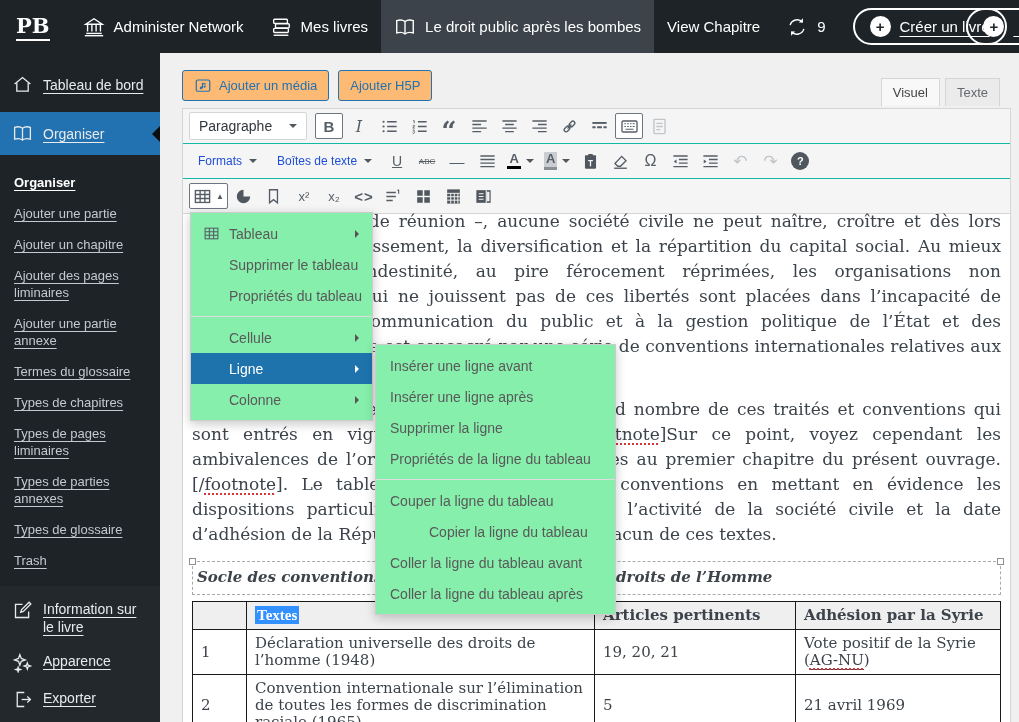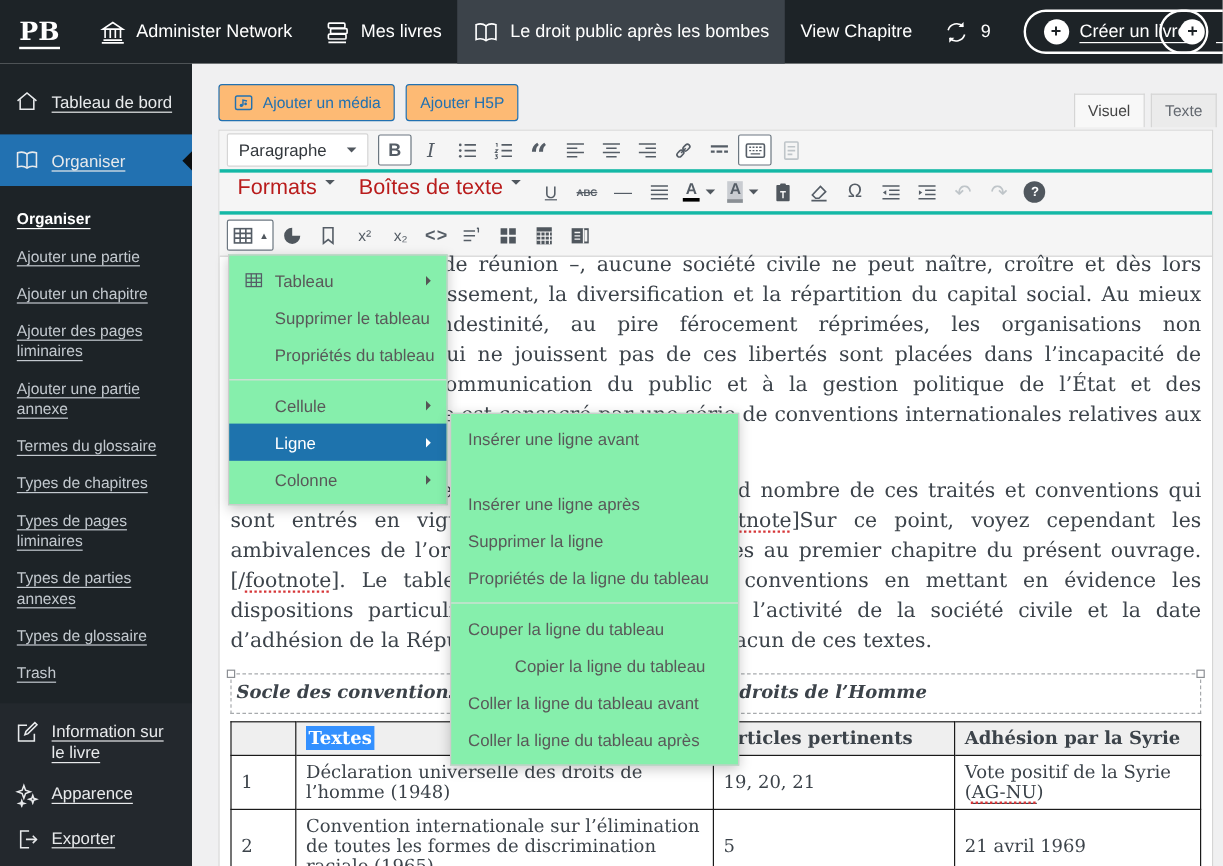--- a/index.html
+++ b/index.html
@@ -29,59 +29,59 @@
   .sb-sub .sub-item.current { color:#fff; font-weight:bold; }
   .sb-tools { background:#23282d; padding:6px 0 4px; }
   .sb-tool { display:flex; align-items:flex-start; gap:10px; padding:8px 12px; font-size:14px; line-height:18px; }
   .sb-tool .lbl { text-decoration:underline; text-underline-offset:3px; }
 
   
   .main { position:absolute; left:160px; top:53px; right:0; bottom:0; background:#f0f0f1; }
   .media-row { position:absolute; left:22px; top:17px; display:flex; gap:9px; z-index:5; }
   .btn-blue { display:flex; align-items:center; gap:7px; height:31px; padding:0 11px; background:#fdba74; border:1px solid #2271b1; border-radius:3px; color:#2271b1; font-size:13px; }
   .ic-b { width:18px; height:18px; stroke:#2271b1; fill:none; stroke-width:1.6; flex:none; }
-  .tabs { position:absolute; right:5px; top:25px; display:flex; gap:5px; z-index:5;justify-content:space-between; }
+  .tabs { position:absolute; right:19px; top:25px; display:flex; gap:5px; z-index:5;justify-content:space-between; }
   .tab { font-size:13px; color:#646970; padding:6px 11px; border:1px solid #d5d5d5; border-bottom:none; background:#ebebeb; }
   .tab.active { background:#f8f8f8; color:#444; }
 
   
   .editor { position:absolute; left:22px; right:8px; top:55px; bottom:-60px; background:#fff; border:1px solid #d5d5d5; }
-  .tb-row { height:35px; background:#f5f5f5; border-bottom:3px solid #14b8a6; display:flex; align-items:center; padding:0 6px; gap:2px; }
+  .tb-row { height:35px; background:#f5f5f5; border-bottom:1px solid #14b8a6; display:flex; align-items:center; padding:0 6px; gap:2px; }
   .tbtn { min-width:28px; height:26px; display:flex; align-items:center; justify-content:center; color:#555d66; font-size:15px; border:1px solid transparent; border-radius:2px; padding:0 3px; }
   .tbtn.on { border-color:#6c7781; background:#fff; }
   .tbtn.off { color:#bfc5c9; }
   .ic-t { width:19px; height:19px; stroke:#555d66; fill:none; stroke-width:1.7; }
   .ic-t.light { stroke:#bfc5c9; }
   .sel-box { height:28px; min-width:118px; background:#fff; border:1px solid #d5d5d5; border-radius:2px; display:flex; align-items:center; justify-content:space-between; padding:0 9px; font-size:14px; color:#32373c; margin-right:6px; }
-  .menubtn { display:flex; align-items:flex-start; gap:7px; padding:0 9px; height:28px; font-size:18px; color:#b91c1c; }
+  .menubtn { display:flex; align-items:center; gap:7px; padding:0 9px; height:28px; font-size:12px; color:#1d4ed8; }
   .caret { width:0; height:0; border:4px solid transparent; border-top-color:#50575e; margin-top:4px; }
   .boldB { font-weight:bold; font-size:15px; }
   .italI { font-family:"DejaVu Serif",serif; font-style:italic; font-size:16px; }
   .quoteQ { font-family:"DejaVu Serif",serif; font-weight:bold; font-size:26px; line-height:10px; padding-top:10px; }
-  .abc { font-size:8px; font-weight:bold; text-decoration:line-through; letter-spacing:0; }
+  .abc { font-size:8px; font-weight:normal; text-decoration:line-through; letter-spacing:0; }
   .a-color { display:flex; flex-direction:column; align-items:center; line-height:12px; font-size:13px; font-weight:bold; }
   .a-color .bar { width:14px; height:3px; background:#000; margin-top:1px; }
   .a-bg { background:#c9ccd1; padding:0 2px 1px; font-size:13px; font-weight:bold; border-bottom:3px solid #8a8f94; line-height:14px; }
   .help-c { width:18px; height:18px; border-radius:50%; background:#50575e; color:#fff; font-size:11px; font-weight:bold; line-height:18px; text-align:center; }
   .tbl-caret { font-size:8px; margin-left:4px; color:#50575e; }
 
   
   .content { padding:0 9px; font-family:"DejaVu Serif",serif; font-size:17px; color:#3c434a; }
   .content p { text-align:justify; line-height:25px; }
   .p1 { margin-top:-5px; }
   .p2 { margin-top:13px; }
   .spell { text-decoration:underline dotted #d63638; text-decoration-thickness:2px; text-underline-offset:3px; }
   .cap-wrap { margin-top:14px; border:1px dashed #a7aaad; position:relative; padding:3px 4px 4px; }
   .handle { position:absolute; width:7px; height:7px; background:#fff; border:1px solid #8c8f94; top:-4px; }
   .handle.l { left:-4px; } .handle.r { right:-4px; }
   .caption { text-align:center; font-weight:bold; font-style:italic; font-size:15px; line-height:17px; }
   table.doc { width:100%; border-collapse:collapse; table-layout:fixed; margin-top:6px; font-size:15px; line-height:17px; }
   table.doc th, table.doc td { border:1px solid #1a1a1a; padding:5px 8px; vertical-align:middle; text-align:left; font-weight:normal; }
   table.doc th { background:#efefef; font-weight:bold; }
-  .hl-sel { background:#3390ff; color:#fff; padding:1px 2px; }
+  .hl-sel { background:#3390ff; color:#fff; padding:1px 2px;font-family:Liberation Serif, serif; }
   .abbr { text-decoration:underline dotted #d63638; text-decoration-thickness:2px; text-underline-offset:3px; border-bottom:1px solid #3c434a; }
 
   
   .menu { position:absolute; background:#86efac; border:1px solid #ccc; box-shadow:0 3px 10px rgba(0,0,0,.22); padding:5px 0; z-index:300; font-size:14px; color:#595959; }
   #table-menu { left:190px; top:212px; width:183px; }
   #row-submenu { left:375px; top:344px; min-width:215px; }
   .mi { display:flex; align-items:center; height:31px; position:relative; padding:0 24px 0 12px; white-space:nowrap; }
   .mi .mic { width:26px; flex:none; display:flex; align-items:center; }
   .mi .sub-caret { position:absolute; right:9px; width:0; height:0; border:4px solid transparent; border-left-color:#555; }
   .mi.hl { background:#1e73ad; color:#fff; }
@@ -485,21 +485,21 @@
   </div>
   <div class="mi">
     <span class="mic"></span>
     <span>Colonne</span>
     <span class="sub-caret"></span>
   </div>
 </div>
 
 <div class="menu" id="row-submenu">
   <div class="mi" style="padding-left:14px;">Insérer une ligne avant</div>
-  <div class="mi" style="padding-left:14px;margin-top:23px;">Insérer une ligne après</div>
+  <div class="mi" style="padding-left:14px;">Insérer une ligne après</div>
   <div class="mi" style="padding-left:14px;">Supprimer la ligne</div>
   <div class="mi" style="padding-left:14px;">Propriétés de la ligne du tableau</div>
   <div class="menu-sep"></div>
   <div class="mi" style="padding-left:14px;">Couper la ligne du tableau</div>
   <div class="mi" style="padding-left:14px;margin-left:39px;">Copier la ligne du tableau</div>
   <div class="mi" style="padding-left:14px;">Coller la ligne du tableau avant</div>
   <div class="mi" style="padding-left:14px;">Coller la ligne du tableau après</div>
 </div>
 
 </body></html>

